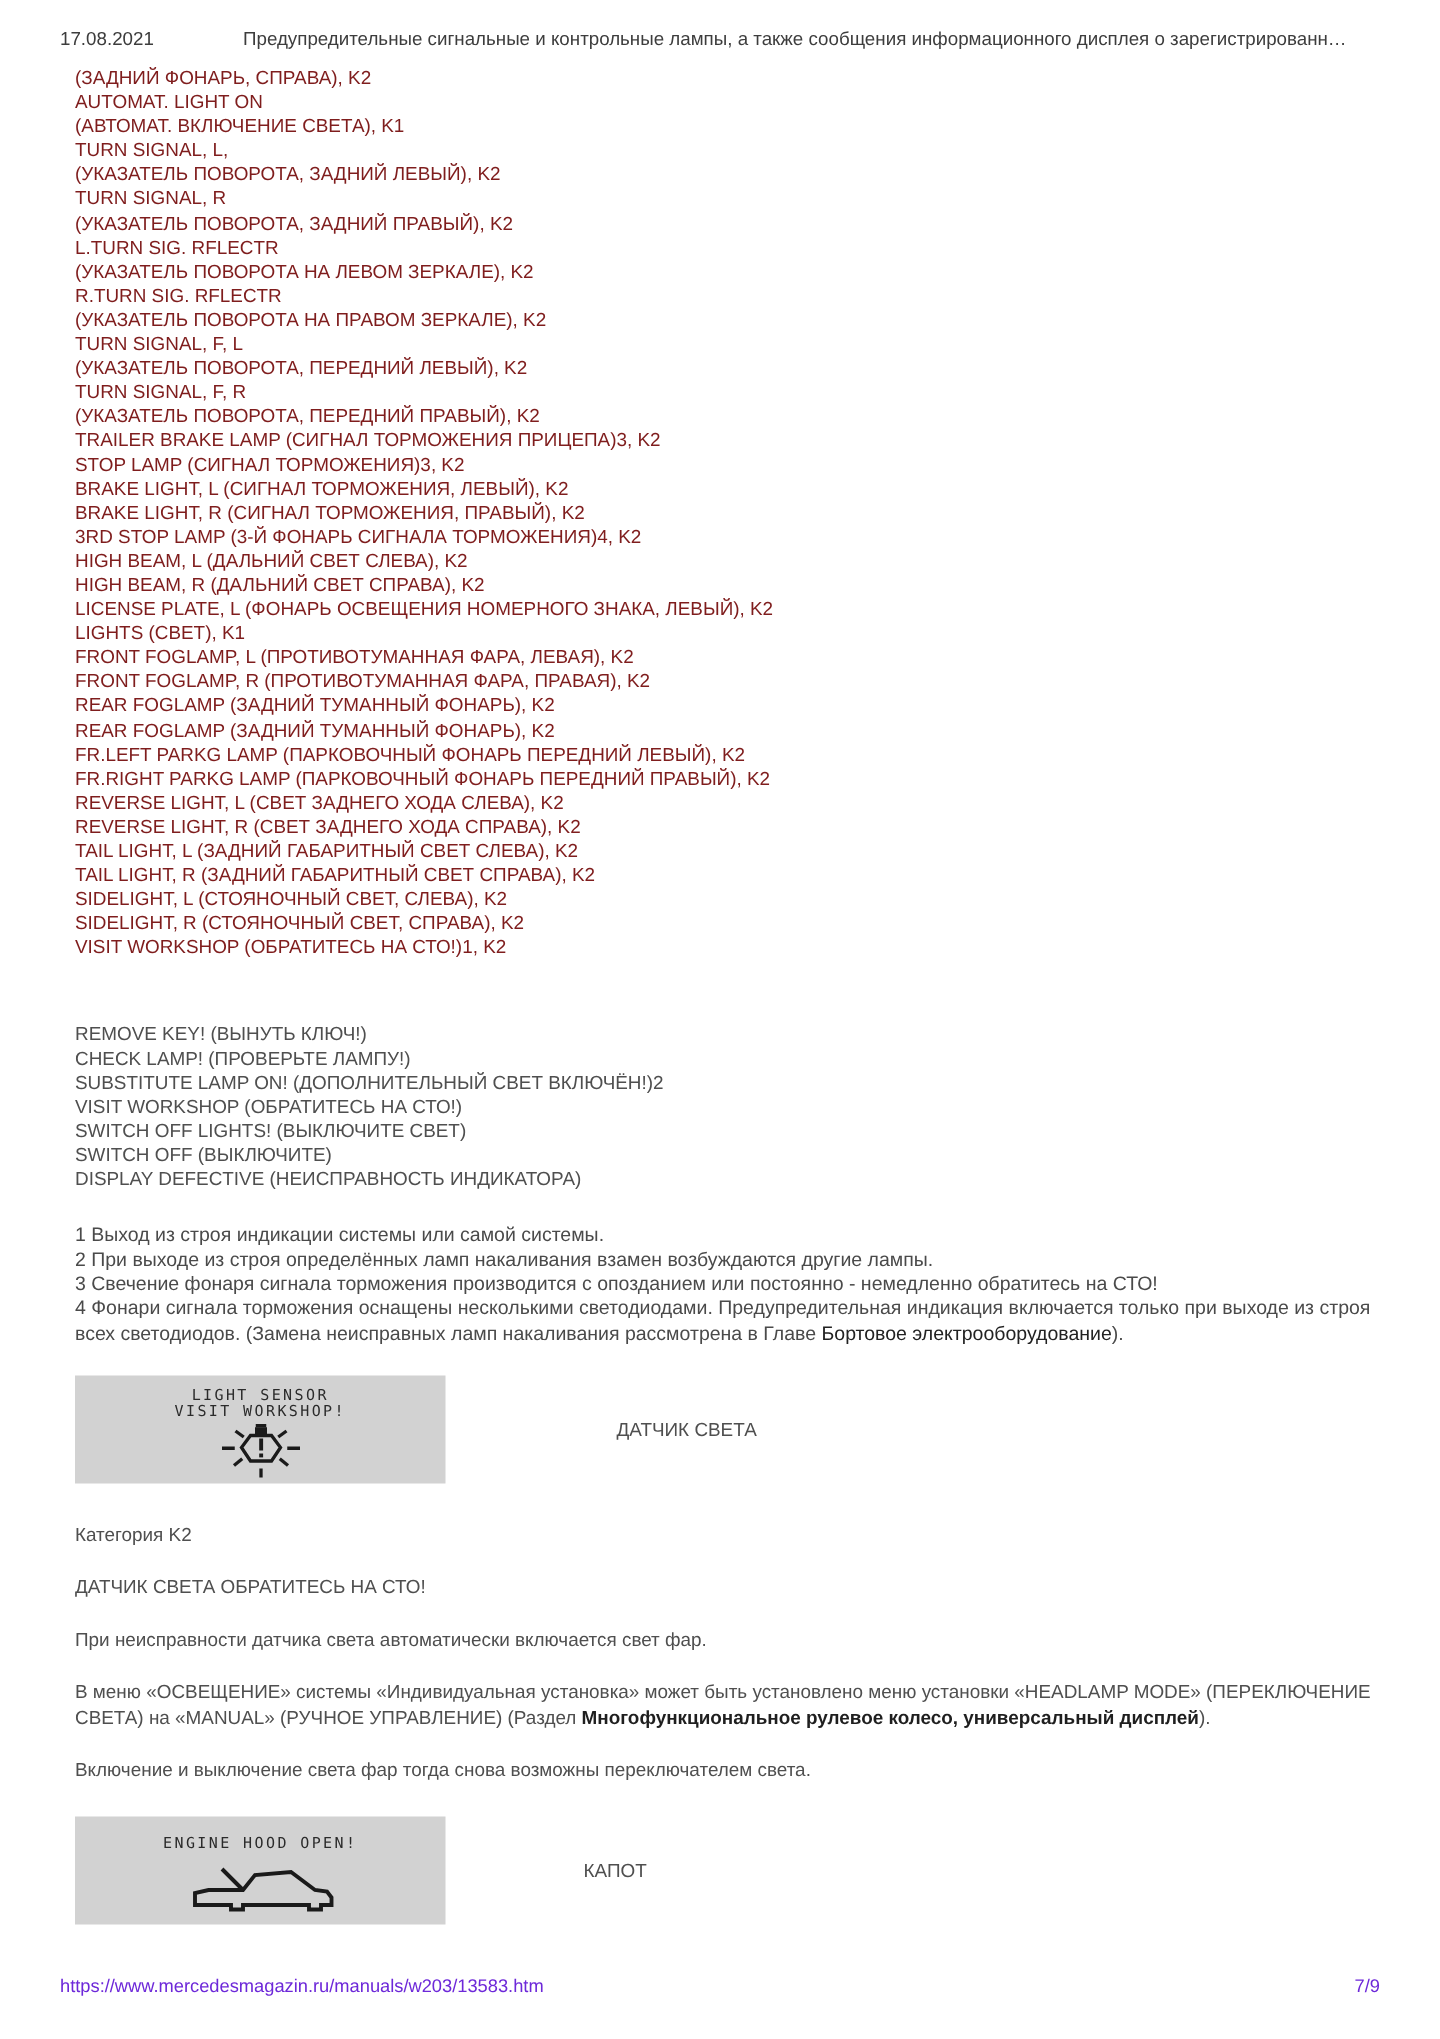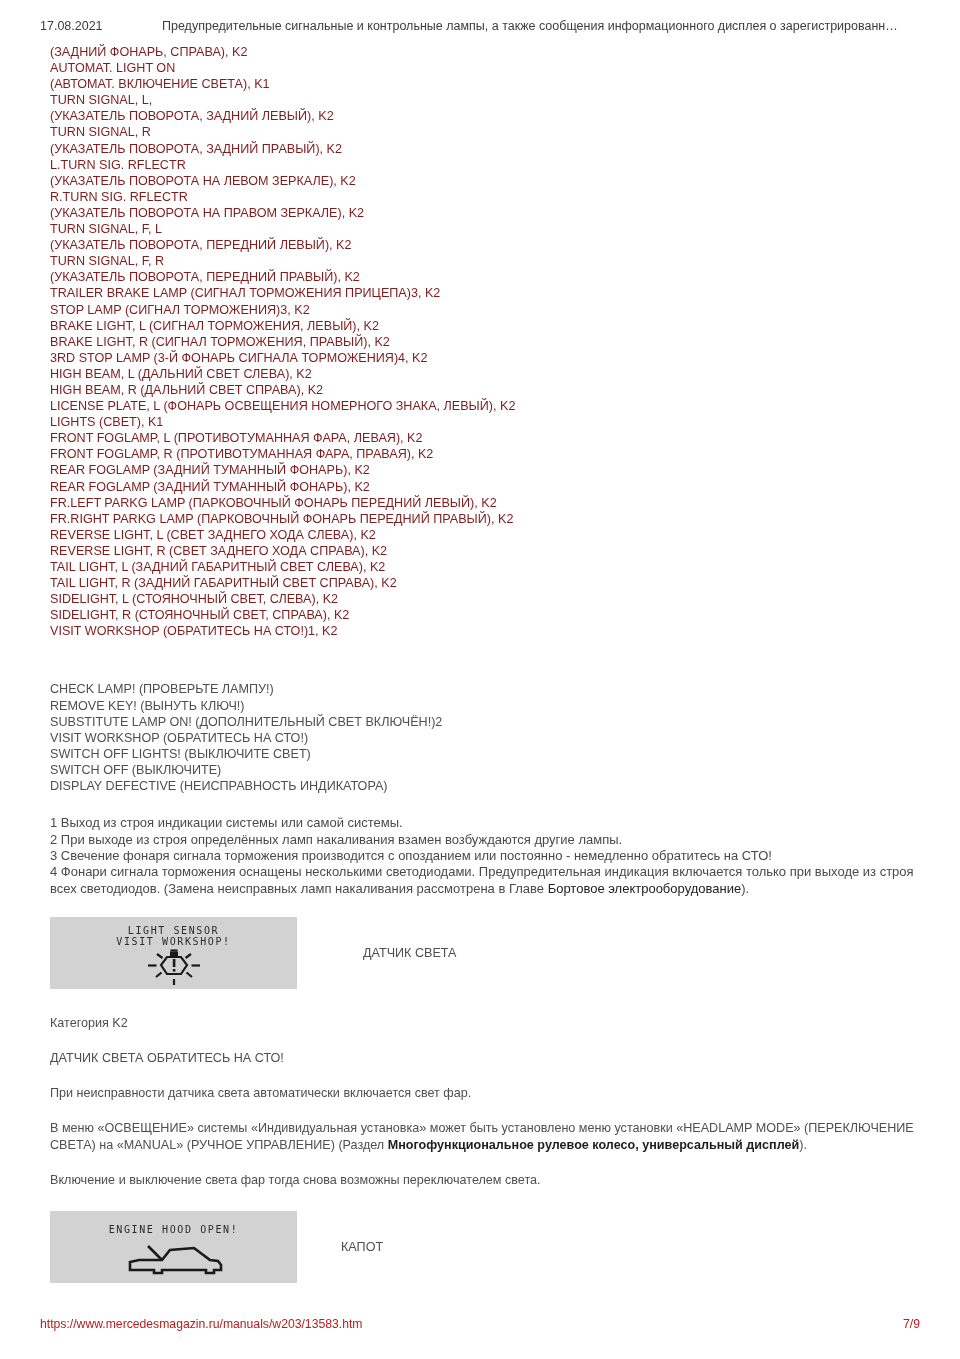--- a/index.html
+++ b/index.html
@@ -75,20 +75,21 @@
     color: #4a4a4a;
     max-width: 872px;
   }
   .footnotes .fn { margin: 0; }
   .footnotes b { color: #222; font-weight: normal; }
 
   
   .figure-block {
     display: flex;
     align-items: center;
+    gap: 48px;
   }
   .display-img {
     width: 247px;
     height: 72px;
     background: #d2d2d2;
     position: relative;
     flex: 0 0 247px;
     overflow: hidden;
   }
   .display-img .lcd-text {
@@ -132,21 +133,21 @@
   
   .page-footer {
     position: absolute;
     bottom: 28px;
     left: 40px;
     right: 40px;
     display: flex;
     justify-content: space-between;
     align-items: baseline;
     font-size: 12.2px;
-    color: #b91c1c;
+    color: #6d28d9;
   }
 </style>
 </head>
 <body>
 
 <div class="page">
 
   <div class="page-header">
     <span class="header-date">17.08.2021</span>
     <span class="header-title">Предупредительные сигнальные и контрольные лампы, а также сообщения информационного дисплея о зарегистрированн…</span>
@@ -193,22 +194,22 @@
       <div class="row">SIDELIGHT, R (СТОЯНОЧНЫЙ СВЕТ, СПРАВА), K2</div>
       <div class="row">VISIT WORKSHOP (ОБРАТИТЕСЬ НА СТО!)1, K2</div>
     </div>
 
     <div class="spacer-md"></div>
 
 
     <div class="spacer-md"></div>
 
     <div class="msg-list">
+      <div class="row">REMOVE KEY! (ВЫНУТЬ КЛЮЧ!)</div>
       <div class="row">CHECK LAMP! (ПРОВЕРЬТЕ ЛАМПУ!)</div>
-      <div class="row">REMOVE KEY! (ВЫНУТЬ КЛЮЧ!)</div>
       <div class="row">SUBSTITUTE LAMP ON! (ДОПОЛНИТЕЛЬНЫЙ СВЕТ ВКЛЮЧЁН!)2</div>
       <div class="row">VISIT WORKSHOP (ОБРАТИТЕСЬ НА СТО!)</div>
       <div class="row">SWITCH OFF LIGHTS! (ВЫКЛЮЧИТЕ СВЕТ)</div>
       <div class="row">SWITCH OFF (ВЫКЛЮЧИТЕ)</div>
       <div class="row">DISPLAY DEFECTIVE (НЕИСПРАВНОСТЬ ИНДИКАТОРА)</div>
     </div>
 
     <div class="spacer-md"></div>
 
     <div class="footnotes">

